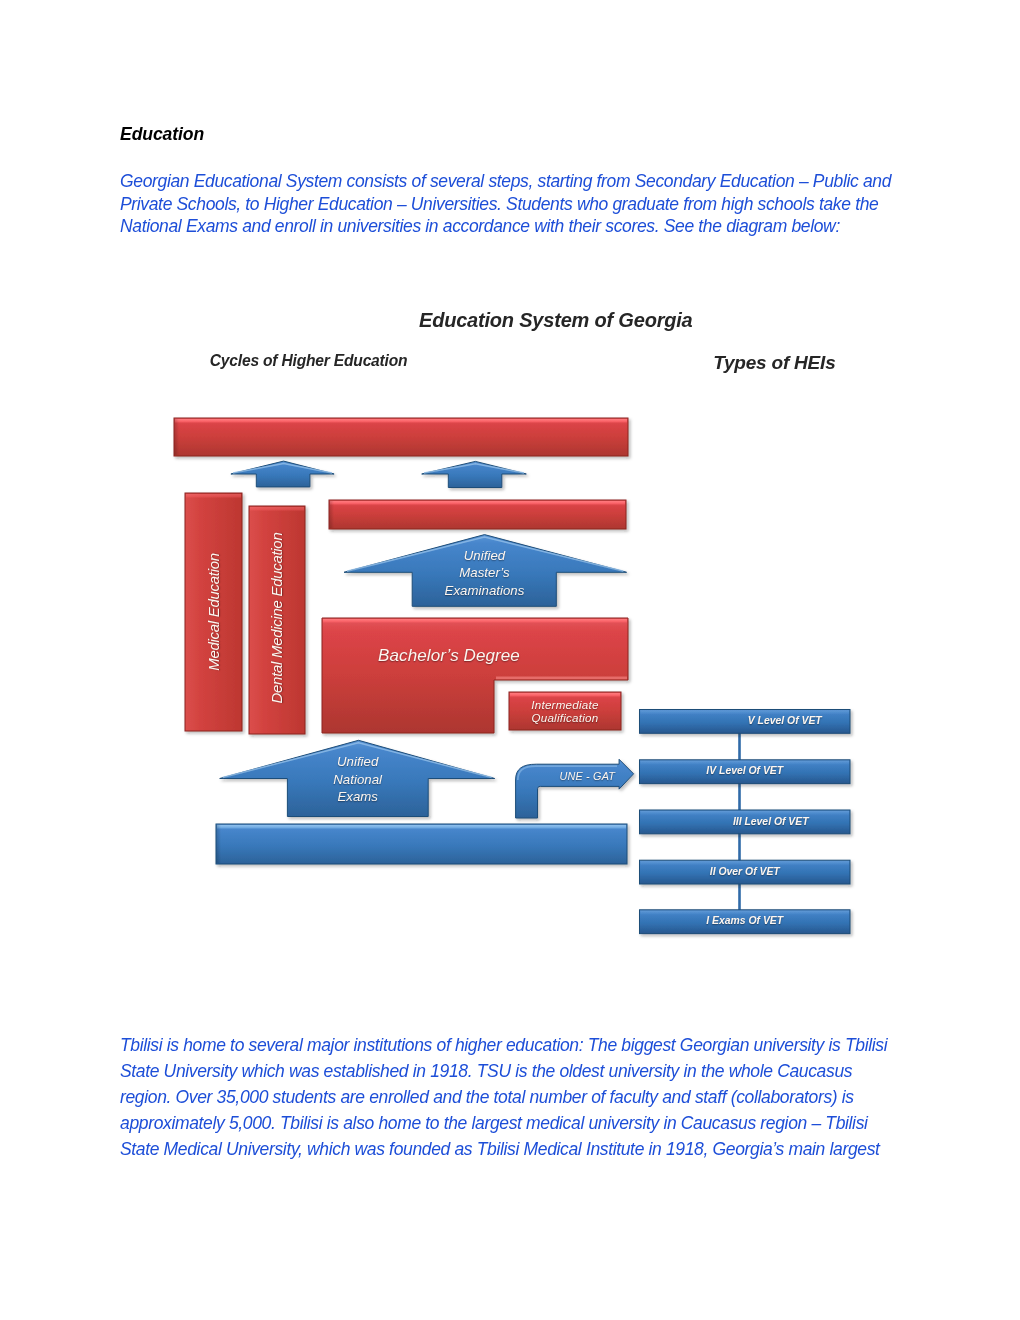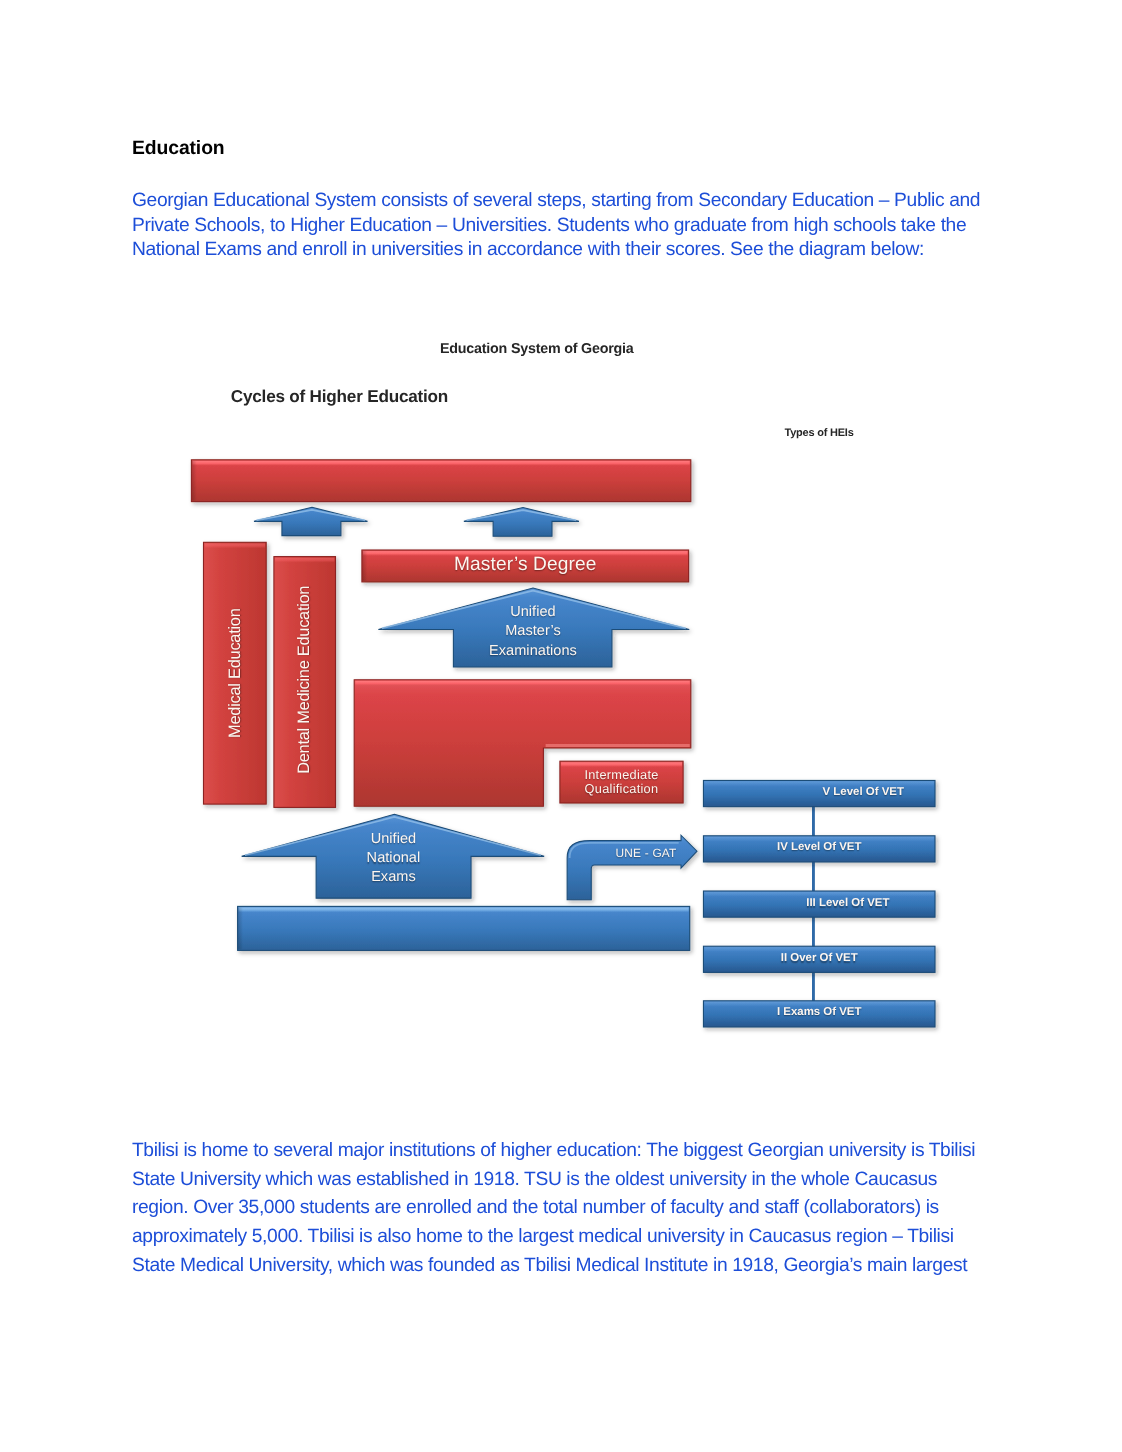--- a/index.html
+++ b/index.html
@@ -1,39 +1,39 @@
 <!DOCTYPE html>
 <html><head>
 <meta charset="utf-8">
 <title>Education</title>
 <style>
   html,body{margin:0;padding:0;background:#ffffff;}
   body{width:1020px;height:1320px;position:relative;overflow:hidden;
        font-family:"Liberation Sans",sans-serif;-webkit-font-smoothing:antialiased;}
-  .page{position:absolute;left:0;top:0;width:1020px;height:1320px;background:#fff;}
+  .page{position:absolute;left:0;top:0;width:1020px;height:1320px;background:#fff;font-style:italic;}
 
   
   .doc-heading{position:absolute;left:120px;top:124.5px;font-size:17.6px;font-weight:bold;
                transform:translateZ(0);
                letter-spacing:-0.1px;color:#000;line-height:18px;}
   .para{position:absolute;left:120px;width:780px;color:#1d4ed8;font-size:17.5px;
         transform:translateZ(0);
         letter-spacing:-0.35px;text-align:left;}
   #para1{top:170px;line-height:22.7px;}
   #para2{top:1031.5px;line-height:26px;}
 
   
   .diagram{position:absolute;left:0;top:280px;width:1020px;height:690px;}
   #dgsvg{position:absolute;left:0;top:0;filter:blur(0.5px);}
   #dgLabels{position:absolute;left:0;top:0;width:1020px;height:690px;filter:blur(0.45px);}
   .dg-title{position:absolute;font-weight:bold;color:#262626;letter-spacing:-0.2px;
             white-space:nowrap;transform:translateZ(0);}
-  #dgTitle{left:400px;top:29.4px;font-size:13px;}
+  #dgTitle{left:419px;top:29.4px;font-size:20px;}
   #dgCycles{left:209.8px;top:71.5px;font-size:15.6px;}
-  #dgTypes{left:713.2px;top:71.5px;font-size:10px;margin-top:36px;}
+  #dgTypes{left:713.2px;top:71.5px;font-size:19px;}
 
   
   .lbl{position:absolute;display:flex;align-items:center;justify-content:center;
        text-align:center;color:#fdf6f0;letter-spacing:-0.1px;line-height:1.22;
        text-shadow:0 1px 1.4px rgba(0,0,0,0.42);white-space:pre-line;}
   .lbl.rot{transform:rotate(-90deg);transform-origin:center center;}
   
   #lblDoctoral{left:180px;top:136px;width:454px;height:38px;font-size:17px;letter-spacing:0.12px;}
   #lblMedical{left:94.5px;top:321px;width:238px;height:22px;font-size:15px;letter-spacing:-0.29px;}
   #lblDental{left:163px;top:327px;width:228px;height:22px;font-size:15px;letter-spacing:-0.3px;}
@@ -195,21 +195,21 @@
       </g>
       <g filter="url(#shdw)">
         <rect x="639.5" y="629.8" width="210.5" height="23.8" fill="url(#gBlueVet)" stroke="#1d4d78" stroke-width="1"></rect>
         <rect x="640.5" y="630.8" width="208.5" height="4" fill="url(#glossB)" opacity="0.22"></rect>
       </g>
     </svg>
 
     <div id="dgLabels">
       <div class="lbl rot" id="lblMedical">Medical Education</div>
       <div class="lbl rot" id="lblDental">Dental Medicine Education</div>
-      <div class="lbl" id="lblMasters">Master’s Degree</div>
+      <div class="lbl" id="lblBachelors">Bachelor’s Degree</div>
       <div class="lbl" id="lblIntermediate">Intermediate
 Qualification</div>
       <div class="lbl" id="lblUME">Unified
 Master’s
 Examinations</div>
       <div class="lbl" id="lblUNE">Unified
 National
 Exams</div>
       <div class="lbl" id="lblUneGat">UNE  - GAT</div>
       <div class="lbl lbl-vet" id="lblVet1">V Level Of VET</div>

